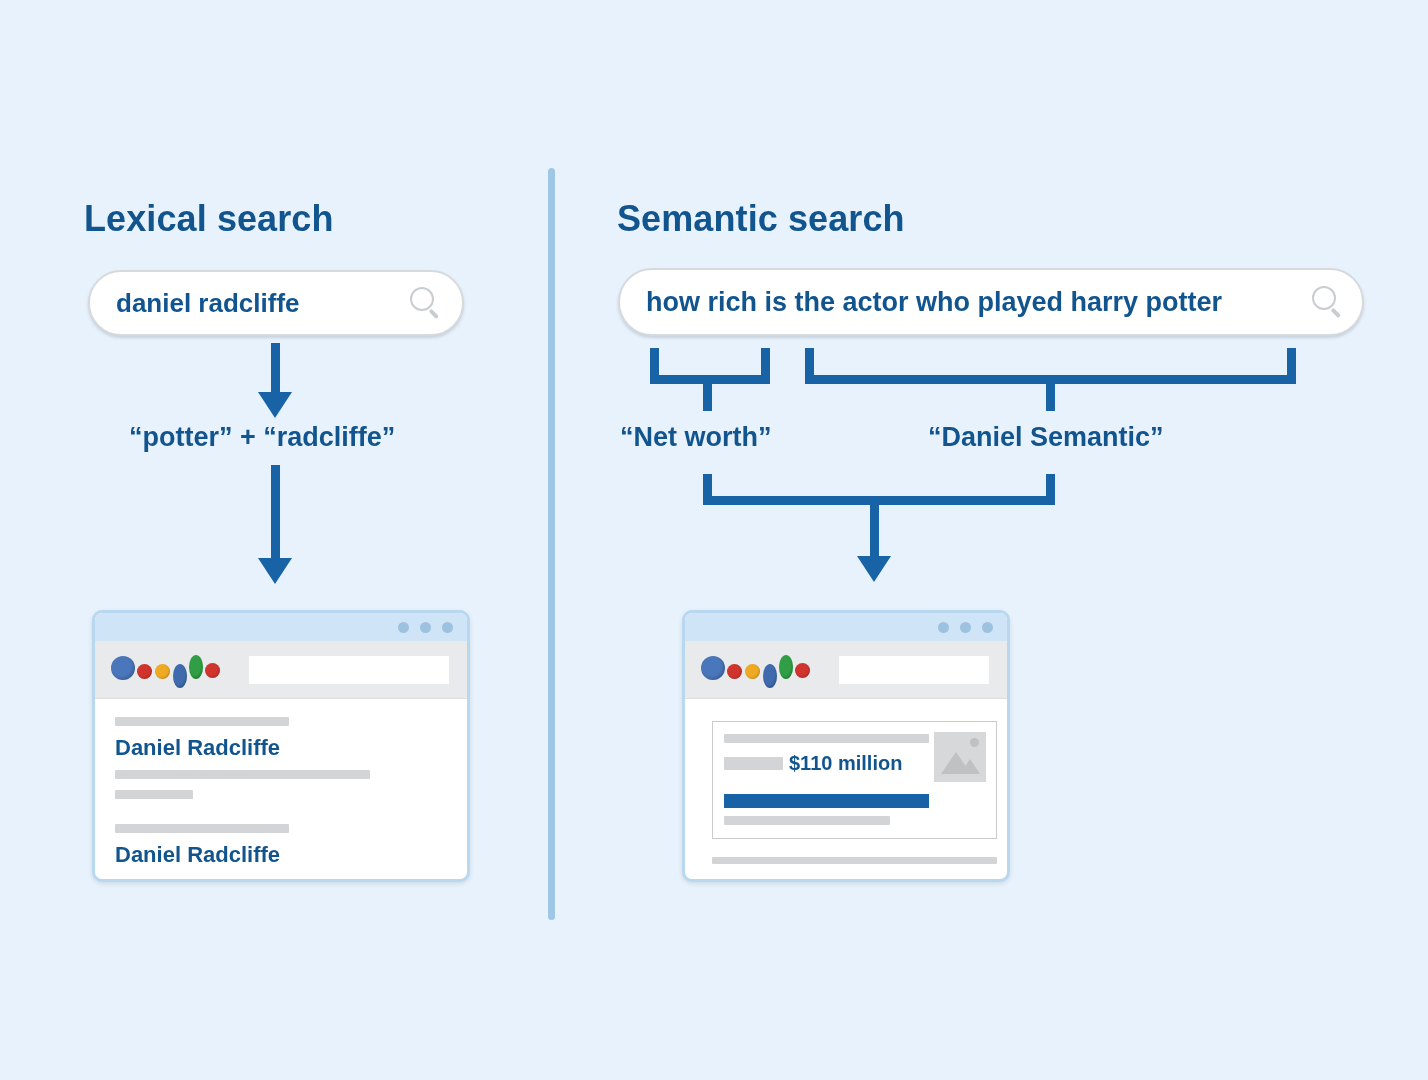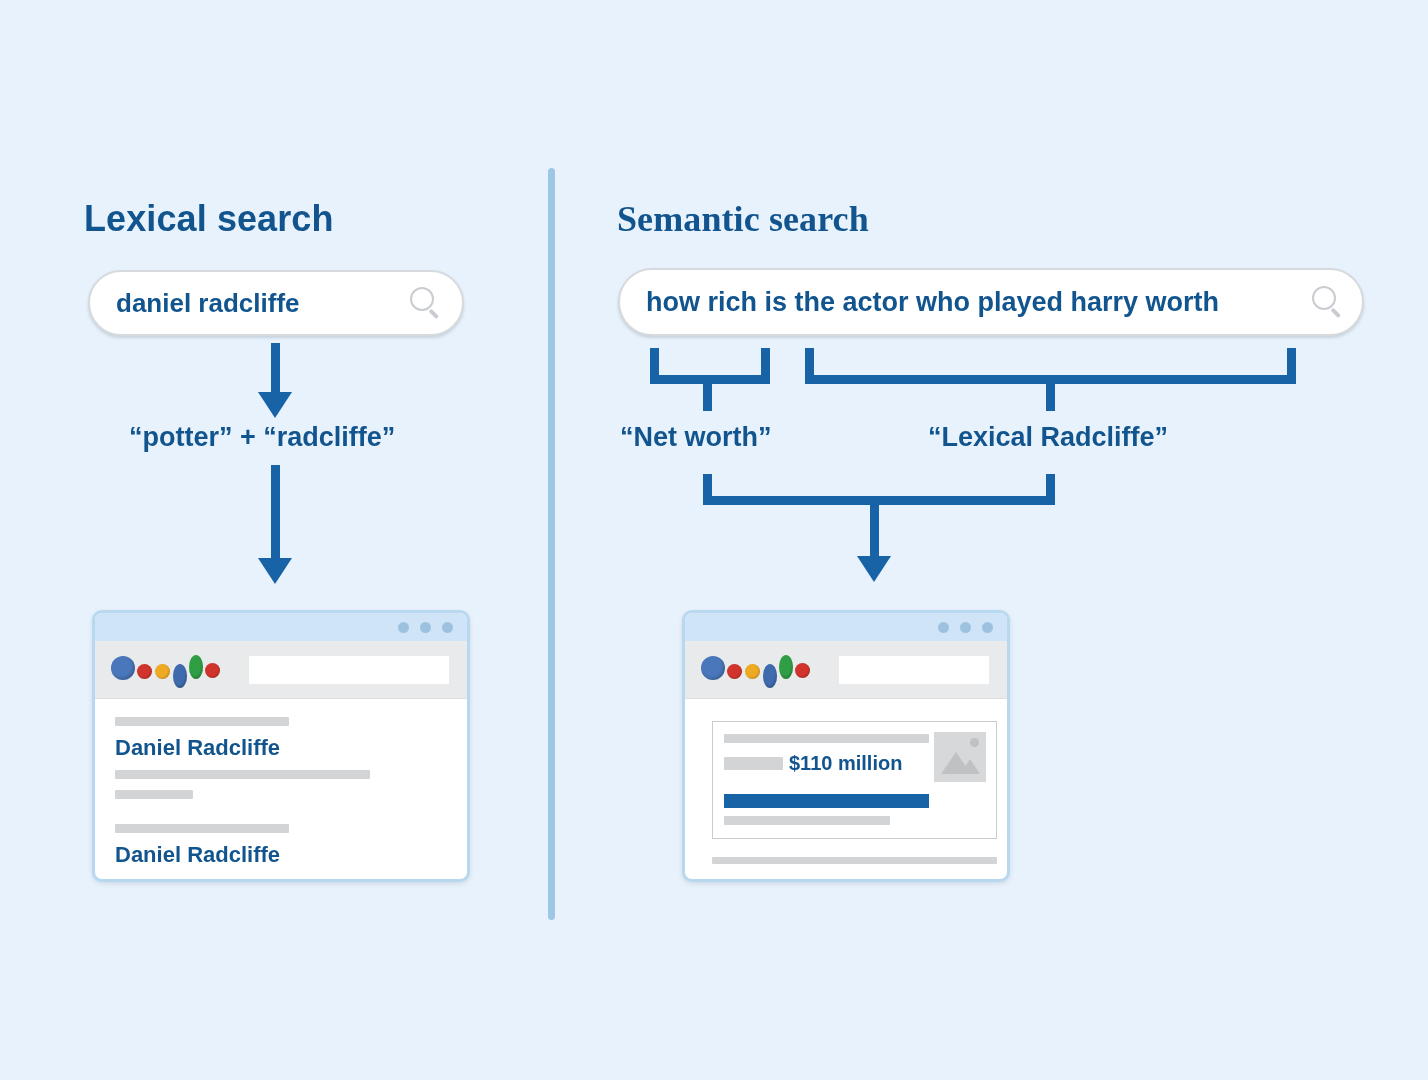--- a/index.html
+++ b/index.html
@@ -21,21 +21,21 @@
   
   .col-title{
     position:absolute;
     color:#12558e;
     font-size:36px;
     font-weight:bold;
     letter-spacing:.1px;
     white-space:nowrap;
   }
   #title-lexical{left:84px;top:198px;}
-  #title-semantic{left:617px;top:198px;font-family:Liberation Serif, serif;}
+  #title-semantic{left:617px;top:198px;}
 
   
   .searchbox{
     position:absolute;
     background:#ffffff;
     border:2px solid #d7dadd;
     border-radius:40px;
     box-shadow:0 2px 3px rgba(120,135,150,.30);
     display:flex;align-items:center;
     box-sizing:border-box;
@@ -229,39 +229,39 @@
       <div class="res-block" style="margin-top:25px;">
         <div class="gbar" style="width:174px;"></div>
         <div class="res-title" style="margin-top:9px;">Daniel Radcliffe</div>
       </div>
     </div>
   </div>
 
   <div class="col-title" id="title-semantic">Semantic search</div>
 
   <div class="searchbox" id="searchbox-semantic">
-    <div class="q">how rich is the actor who played harry worth</div>
+    <div class="q">how rich is the actor who played harry potter</div>
     <div class="mag">
       <div class="ring"></div>
         <div class="handle"></div>
     </div>
   </div>
 
   <div class="blue vline" id="b1-left"></div>
   <div class="blue vline" id="b1-right"></div>
   <div class="blue hline" id="b1-bottom"></div>
   <div class="blue vline" id="b1-stem"></div>
 
   <div class="blue vline" id="b2-left"></div>
   <div class="blue vline" id="b2-right"></div>
   <div class="blue hline" id="b2-bottom"></div>
   <div class="blue vline" id="b2-stem"></div>
 
   <div class="mid-label" id="sem-label-networth">“Net worth”</div>
-  <div class="mid-label" id="sem-label-name">“Lexical Radcliffe”</div>
+  <div class="mid-label" id="sem-label-name">“Daniel Semantic”</div>
 
   <div class="blue vline" id="b3-left"></div>
   <div class="blue vline" id="b3-right"></div>
   <div class="blue hline" id="b3-bottom"></div>
   <div class="blue vline" id="b3-stem"></div>
   <div class="arrowhead" id="b3-head"></div>
 
   <div class="browser" id="browser-semantic">
     <div class="titlebar">
       <span class="tdot"></span>

